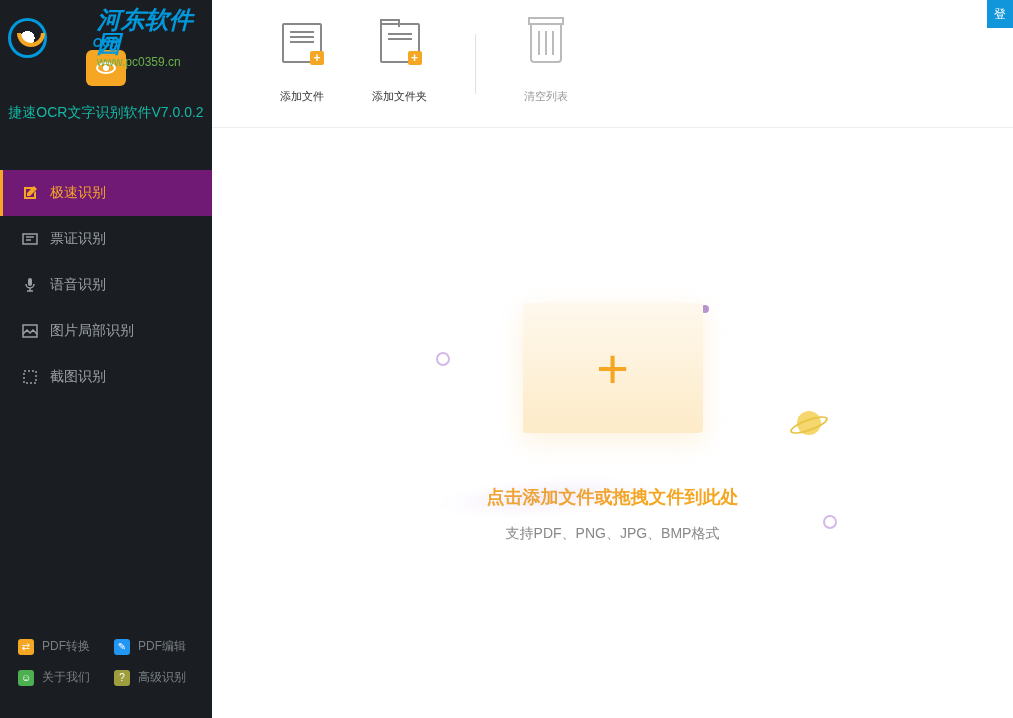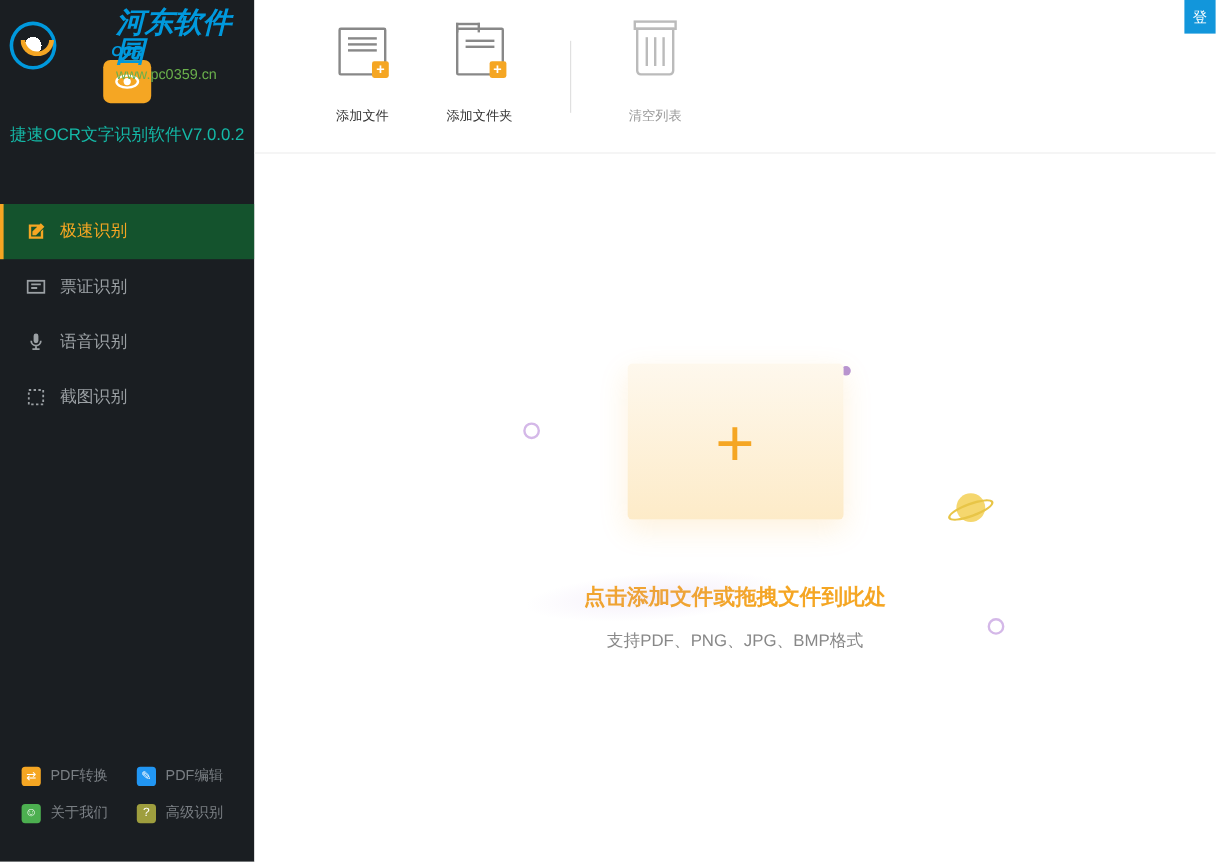--- a/index.html
+++ b/index.html
@@ -16,21 +16,21 @@
     
     .logo-area { display: flex; flex-direction: column; align-items: center; padding-top: 50px; }
     .logo-badge { width: 40px; height: 36px; background: #f5a623; border-radius: 6px; display: flex; align-items: center; justify-content: center; position: relative; }
     .logo-ocr { position: absolute; top: -14px; color: #0099dd; font-size: 12px; font-weight: bold; font-style: italic; }
     .logo-eye { width: 20px; height: 12px; border: 2px solid #fff; border-radius: 50%; position: relative; }
     .logo-eye::after { content: ""; position: absolute; width: 6px; height: 6px; background: #fff; border-radius: 50%; left: 5px; top: 1px; }
     .app-title { color: #14b8a6; font-size: 14px; margin-top: 18px; }
     
     .nav-menu { margin-top: 48px; flex: 1; }
     .nav-item { display: flex; align-items: center; height: 46px; padding-left: 22px; color: #9ba0a4; font-size: 14px; cursor: pointer; gap: 12px; }
-    .nav-item.active { background: #14532d; color: #f5a623; border-left: 3px solid #f5a623; padding-left: 19px; }
+    .nav-item.active { background: #701a75; color: #f5a623; border-left: 3px solid #f5a623; padding-left: 19px; }
     .nav-icon { width: 16px; height: 16px; display: flex; align-items: center; justify-content: center; }
     
     .bottom-links { padding: 12px 18px 18px; }
     .bottom-row { display: flex; gap: 24px; margin-bottom: 14px; }
     .bottom-link { display: flex; align-items: center; gap: 8px; color: #7a7f84; font-size: 12px; cursor: pointer; }
     .bottom-link-icon { width: 16px; height: 16px; border-radius: 3px; display: flex; align-items: center; justify-content: center; font-size: 10px; color: #fff; }
     .bi-orange { background: #f5a623; }
     .bi-blue { background: #2196f3; }
     .bi-green { background: #4caf50; }
     .bi-yellow { background: #9e9e3e; }
@@ -114,20 +114,29 @@
         <svg width="16" height="16" viewBox="0 0 16 16">
             <rect x="6" y="1" width="4" height="8" rx="2" fill="#9ba0a4"></rect>
             <path d="M4 7a4 4 0 008 0M8 11v3M5 14h6" stroke="#9ba0a4" stroke-width="1.5" fill="none"></path>
           </svg>
       </span>
       <span>语音识别</span>
     </div>
     <div class="nav-item">
       <span class="nav-icon">
         <svg width="16" height="16" viewBox="0 0 16 16">
+            <rect x="1" y="2" width="14" height="12" fill="none" stroke="#9ba0a4" stroke-width="1.5"></rect>
+            <path d="M1 11l4-4 3 3 3-3 4 4" stroke="#9ba0a4" stroke-width="1.5" fill="none"></path>
+          </svg>
+      </span>
+      <span>图片局部识别</span>
+    </div>
+    <div class="nav-item">
+      <span class="nav-icon">
+        <svg width="16" height="16" viewBox="0 0 16 16">
             <rect x="2" y="2" width="12" height="12" fill="none" stroke="#9ba0a4" stroke-width="1.5" stroke-dasharray="2 2"></rect>
           </svg>
       </span>
       <span>截图识别</span>
     </div>
   </div>
 
   <div class="bottom-links">
     <div class="bottom-row">
       <div class="bottom-link">

